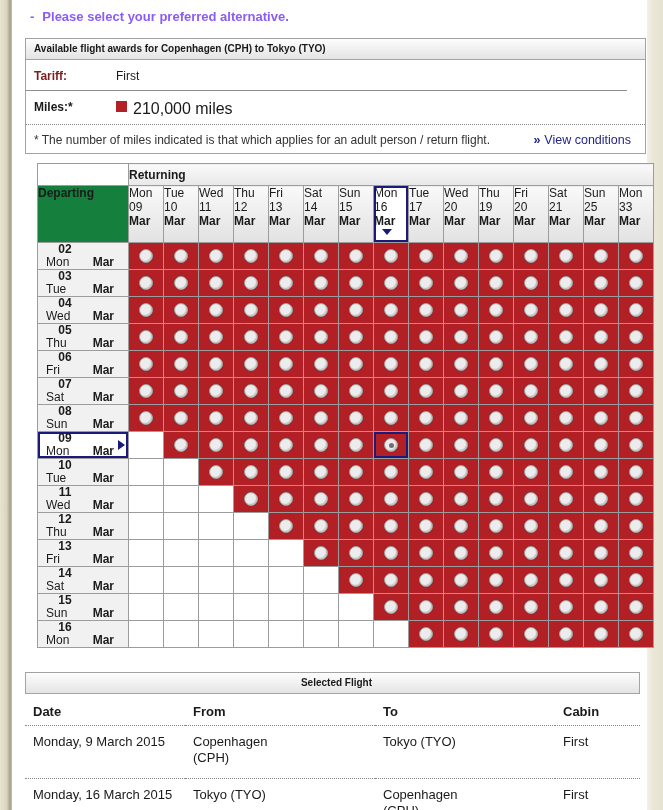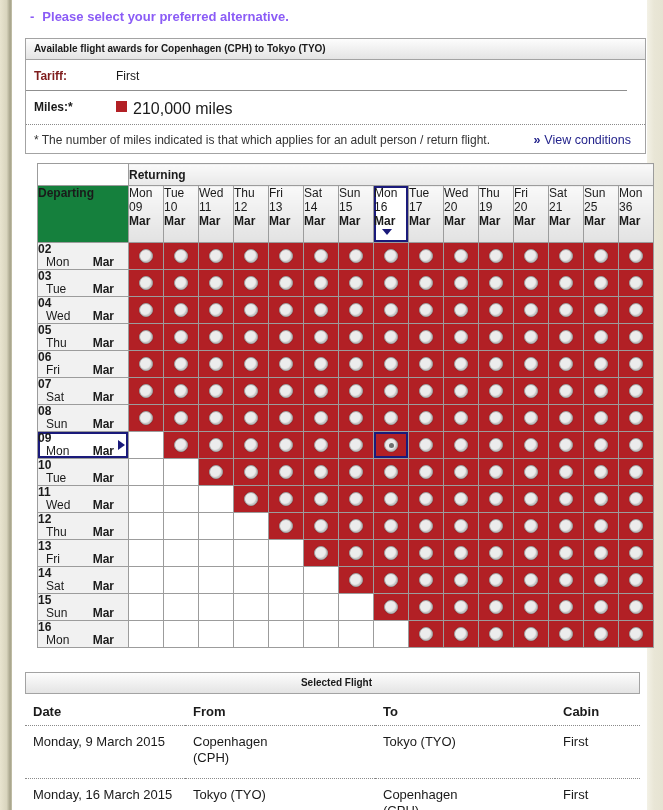--- a/index.html
+++ b/index.html
@@ -52,21 +52,21 @@
   td.day-head{
     height:56px;vertical-align:top;
     background:linear-gradient(#f9f9f9,#e9e9e9 70%,#e2e2e2);
     padding:3px 0 0 4px;line-height:14px;
   }
   td.day-head .mon{font-weight:bold;}
   td.day-head.selhead{background:#fff;box-shadow:inset 0 0 0 2px #1a1a7a;}
   .tri-down{width:0;height:0;border-left:5px solid transparent;border-right:5px solid transparent;
     border-top:6px solid #1a1a7a;margin:1px 0 0 8px;}
   td.row-head{background:#f1f1f1;height:26px;position:relative;line-height:13px;}
-  td.row-head .rh-date{display:block;text-align:left;padding-right:36px;font-weight:bold;}
+  td.row-head .rh-date{display:block;text-align:center;padding-right:36px;font-weight:bold;}
   td.row-head .rh-bot{display:flex;justify-content:space-between;padding:0 14px 0 8px;}
   td.row-head .rh-mon{font-weight:bold;}
   td.row-head.selhead{background:#fff;box-shadow:inset 0 0 0 2px #1a1a7a;}
   .tri-right{position:absolute;right:3px;top:50%;margin-top:-5px;width:0;height:0;
     border-top:5px solid transparent;border-bottom:5px solid transparent;border-left:7px solid #1a1a7a;}
   td.cell{text-align:center;vertical-align:middle;background:#fff;}
   td.cell.avail{background:#b22025;cursor:pointer;}
   td.cell.selcell{box-shadow:inset 0 0 0 2px #1a1a7a;}
   .radio{
     width:12px;height:12px;border-radius:50%;
@@ -131,21 +131,21 @@
         <td class="day-head" style="width: 34px;"><span>Fri</span><br><span>13</span><br><span class="mon">Mar</span></td>
         <td class="day-head" style="width: 34px;"><span>Sat</span><br><span>14</span><br><span class="mon">Mar</span></td>
         <td class="day-head" style="width: 34px;"><span>Sun</span><br><span>15</span><br><span class="mon">Mar</span></td>
         <td class="day-head selhead" style="width: 34px;"><span>Mon</span><br><span>16</span><br><span class="mon">Mar</span><div class="tri-down"></div></td>
         <td class="day-head" style="width: 34px;"><span>Tue</span><br><span>17</span><br><span class="mon">Mar</span></td>
         <td class="day-head" style="width: 34px;"><span>Wed</span><br><span>20</span><br><span class="mon">Mar</span></td>
         <td class="day-head" style="width: 34px;"><span>Thu</span><br><span>19</span><br><span class="mon">Mar</span></td>
         <td class="day-head" style="width: 34px;"><span>Fri</span><br><span>20</span><br><span class="mon">Mar</span></td>
         <td class="day-head" style="width: 34px;"><span>Sat</span><br><span>21</span><br><span class="mon">Mar</span></td>
         <td class="day-head" style="width: 34px;"><span>Sun</span><br><span>25</span><br><span class="mon">Mar</span></td>
-        <td class="day-head" style="width: 34px;"><span>Mon</span><br><span>36</span><br><span class="mon">Mar</span></td>
+        <td class="day-head" style="width: 34px;"><span>Mon</span><br><span>33</span><br><span class="mon">Mar</span></td>
       </tr>
       <tr>
         <td class="row-head">
           <span class="rh-date">02</span>
           <span class="rh-bot">
             <span>Mon</span>
             <span class="rh-mon">Mar</span>
           </span>
         </td>
         <td class="cell avail">

